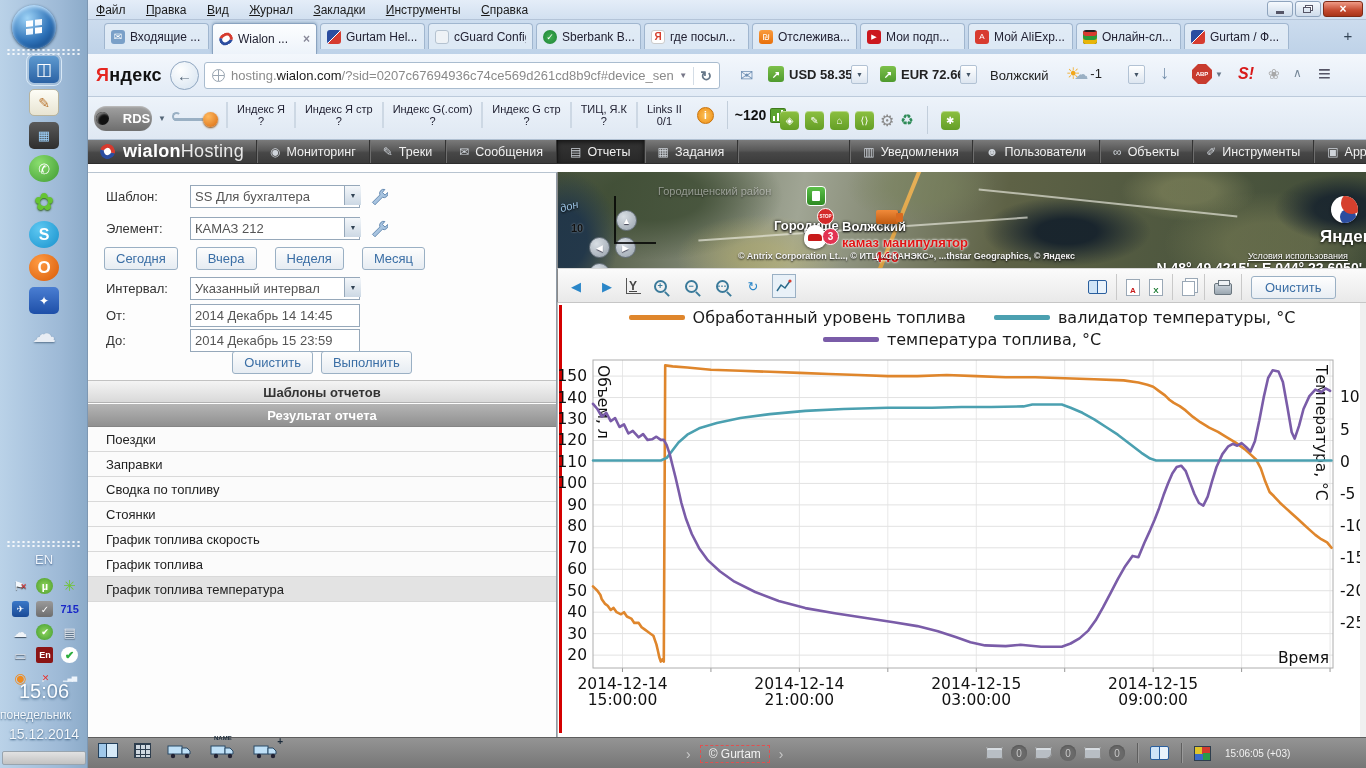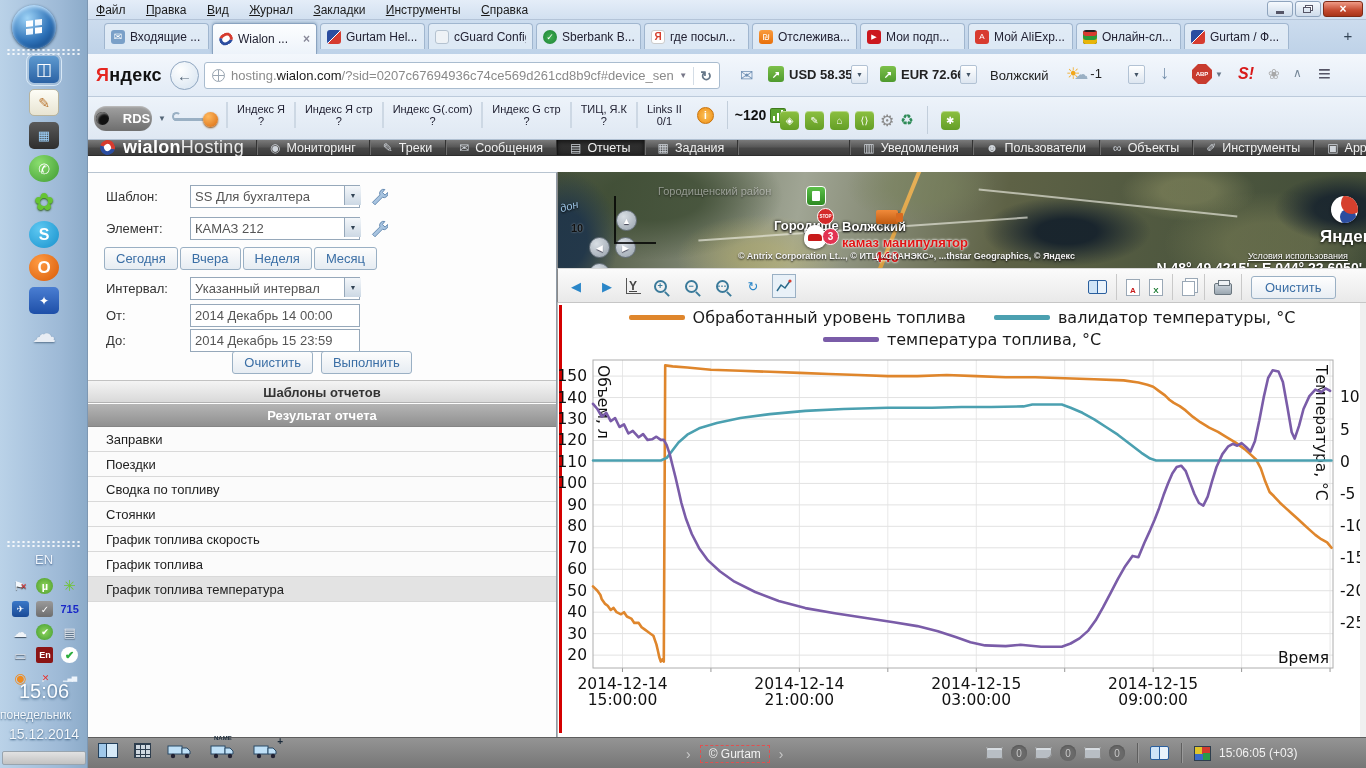--- a/index.html
+++ b/index.html
@@ -128,41 +128,41 @@
   #rds-count { font-size:14px; font-weight:bold; color:#111; }
   #rds-bars { width:16px; height:15px; margin-left:4px; border-radius:2px; background:#5aa32f; box-shadow:inset 0 0 0 1px #3f7a1e;
     background-image:linear-gradient(#fff,#fff),linear-gradient(#fff,#fff),linear-gradient(#fff,#fff);
     background-size:2px 5px,2px 8px,2px 11px; background-position:3px 8px,7px 5px,11px 2px; background-repeat:no-repeat; }
   #rds-right { position:absolute; left:692px; top:9px; display:flex; align-items:center; gap:6px; }
   .gbtn { width:19px; height:19px; border-radius:4px; background:linear-gradient(#8cc041,#649e26); color:#fff; font-size:10px; display:flex; align-items:center; justify-content:center; box-shadow:inset 0 1px 0 #ffffff66; }
   .gray-ico { color:#8a8a8a; font-size:16px; }
   .recycle-ico { color:#2e8b57; font-size:15px; }
 
   
-  #wnav { position:absolute; left:88px; top:140px; width:1278px; height:16px; display:flex; align-items:stretch;
+  #wnav { position:absolute; left:88px; top:140px; width:1278px; height:24px; display:flex; align-items:stretch;
     background:linear-gradient(#7a7a7a,#585858 45%,#474747 55%,#3b3b3b); border-bottom:1px solid #2e2e2e; }
   #wlogo { display:flex; align-items:center; gap:8px; padding:0 12px; width:232px; }
   .swirl { width:15px; height:15px; border:4px solid; border-color:#d63b2f #d63b2f #2b4da0 #2b4da0; border-radius:50%; transform:rotate(-30deg); background:#fff; }
   #wlogo-text { color:#fff; font-size:18px; letter-spacing:.3px; white-space:nowrap; }
   .wnav-item { display:flex; align-items:center; gap:6px; padding:0 13px; border-left:1px solid #333; box-shadow:inset 1px 0 0 #6e6e6e;
     color:#f0f0f0; font-size:12.5px; white-space:nowrap; }
   .wnav-item .wi { color:#cfd4da; font-size:12px; }
   .wnav-item.active { background:linear-gradient(#353535,#282828); box-shadow:inset 0 2px 5px #000a, inset 1px 0 0 #222; }
   .wnav-gap { width:112px; border-left:1px solid #333; box-shadow:inset 1px 0 0 #6e6e6e; }
 
   
   #panel { position:absolute; left:88px; top:172px; width:469px; height:565px; background:#fdfdfd; border-right:1px solid #8f9aa5; border-top:1px solid #b8c4d0; }
   .prow { position:absolute; left:0; width:100%; height:24px; }
   .plabel { position:absolute; left:18px; top:4px; font-size:13px; color:#333; }
   .sel, .inp { position:absolute; left:102px; top:0; width:170px; height:23px; background:#fff; border:1px solid #96a8ba; font-size:13px; color:#555; line-height:21px; padding:0 4px; white-space:nowrap; overflow:hidden; }
   .sel { padding-right:20px; }
   .dd { position:absolute; right:1px; top:1px; width:17px; height:19px; background:linear-gradient(#f4f7fa,#ccd8e4); border-left:1px solid #96a8ba;
     color:#345; font-size:7px; display:flex; align-items:center; justify-content:center; }
   .wrench { position:absolute; left:282px; top:2px; width:18px; height:18px; }
-  #quickrow { position:absolute; left:16px; top:74px; display:flex; gap:2px; }
+  #quickrow { position:absolute; left:16px; top:74px; display:flex; gap:18px; }
   .qbtn, .abtn { border:1px solid #9ab0c4; border-radius:3px; background:linear-gradient(#fdfdfd,#e6ecf2); color:#3a6ea5; font-size:13px; padding:3px 11px; font-family:"Liberation Sans",sans-serif; }
   #actionrow { position:absolute; left:0; top:178px; width:100%; display:flex; justify-content:center; gap:8px; }
   .phdr { position:absolute; left:0; width:100%; height:23px; text-align:center; font-size:13px; font-weight:bold; line-height:23px; }
   #hdr-templates { top:207px; background:linear-gradient(#f4f4f4,#d9d9d9); color:#333; border-top:1px solid #c2c2c2; border-bottom:1px solid #b2b2b2; }
   #hdr-result { top:231px; background:linear-gradient(#b5b5b5,#909090); color:#fff; border-bottom:1px solid #858585; }
   #result-list { position:absolute; left:0; top:254px; width:100%; }
   .result-row { height:25px; line-height:25px; padding-left:18px; font-size:13px; color:#222; background:#fbfbfb; border-bottom:1px solid #d9d9d9; }
   .result-row.selected { background:#e3e3e3; }
 
   
@@ -244,21 +244,21 @@
   .truck-tag { position:absolute; left:4px; top:-7px; font-size:6px; font-weight:bold; color:#1a2a3a; }
   .truck-plus { position:absolute; right:-3px; top:-6px; font-size:10px; font-weight:bold; color:#1a2a3a; }
   #f-center { position:absolute; left:598px; top:7px; display:flex; align-items:center; gap:9px; }
   .f-chev { color:#cacaca; font-size:14px; }
   #gurtam-box { border:1px dashed #e05050; padding:1px 8px; color:#f2f2f2; font-size:12px; }
   #f-right { position:absolute; left:898px; top:5px; display:flex; align-items:center; gap:8px; }
   .cnt-ico { width:17px; height:12px; background:#b8bec4; border-radius:2px; box-shadow:inset 0 0 0 1px #888, inset 0 3px 0 #d8dde2; }
   .cnt-badge { width:16px; height:16px; border-radius:50%; background:#6a6a6a; color:#c8c8c8; font-size:10px; display:flex; align-items:center; justify-content:center; box-shadow:inset 0 1px 2px #555; }
   .f-sep { width:1px; height:20px; background:#5e5e5e; box-shadow:1px 0 0 #9a9a9a; margin:0 4px; }
   .map-ico { width:17px; height:15px; border:1px solid #2e3e4e; background:conic-gradient(#d23b2f 0 25%, #2a9a4a 25% 50%, #3a6ac8 50% 75%, #e0c42a 75%); }
-  #f-time { color:#f2f2f2; font-size:12px; margin-left:0;text-align:right; }
+  #f-time { color:#f2f2f2; font-size:10px; margin-left:6px;text-align:right; }
 </style>
 </head>
 <body>
 
 <div id="screen">
 
   <div id="os-sidebar">
     <div id="start-orb">
         <span class="orb-flag"></span>
       </div>
@@ -535,35 +535,35 @@
       <button class="qbtn">Неделя</button>
       <button class="qbtn">Месяц</button>
     </div>
     <div class="prow" style="top:104px">
       <span class="plabel">Интервал:</span>
       <span class="sel">Указанный интервал</span>
       <span class="dd" style="left:256px;top:1px">▼</span>
     </div>
     <div class="prow" style="top:131px">
       <span class="plabel">От:</span>
-      <span class="inp">2014 Декабрь 14 00:00</span>
+      <span class="inp">2014 Декабрь 14 14:45</span>
     </div>
     <div class="prow" style="top:156px">
       <span class="plabel">До:</span>
       <span class="inp">2014 Декабрь 15 23:59</span>
     </div>
     <div id="actionrow">
       <button class="abtn">Очистить</button>
       <button class="abtn">Выполнить</button>
     </div>
     <div class="phdr" id="hdr-templates">Шаблоны отчетов</div>
     <div class="phdr" id="hdr-result">Результат отчета</div>
     <div id="result-list">
+        <div class="result-row">Поездки</div>
         <div class="result-row">Заправки</div>
-        <div class="result-row">Поездки</div>
         <div class="result-row">Сводка по топливу</div>
         <div class="result-row">Стоянки</div>
         <div class="result-row">График топлива скорость</div>
         <div class="result-row">График топлива</div>
         <div class="result-row selected">График топлива температура</div>
       </div>
   </div>
 
   <div id="map">
     <div class="road-w" style="left:140px;top:56px;width:330px;transform:rotate(-4deg)"></div>

